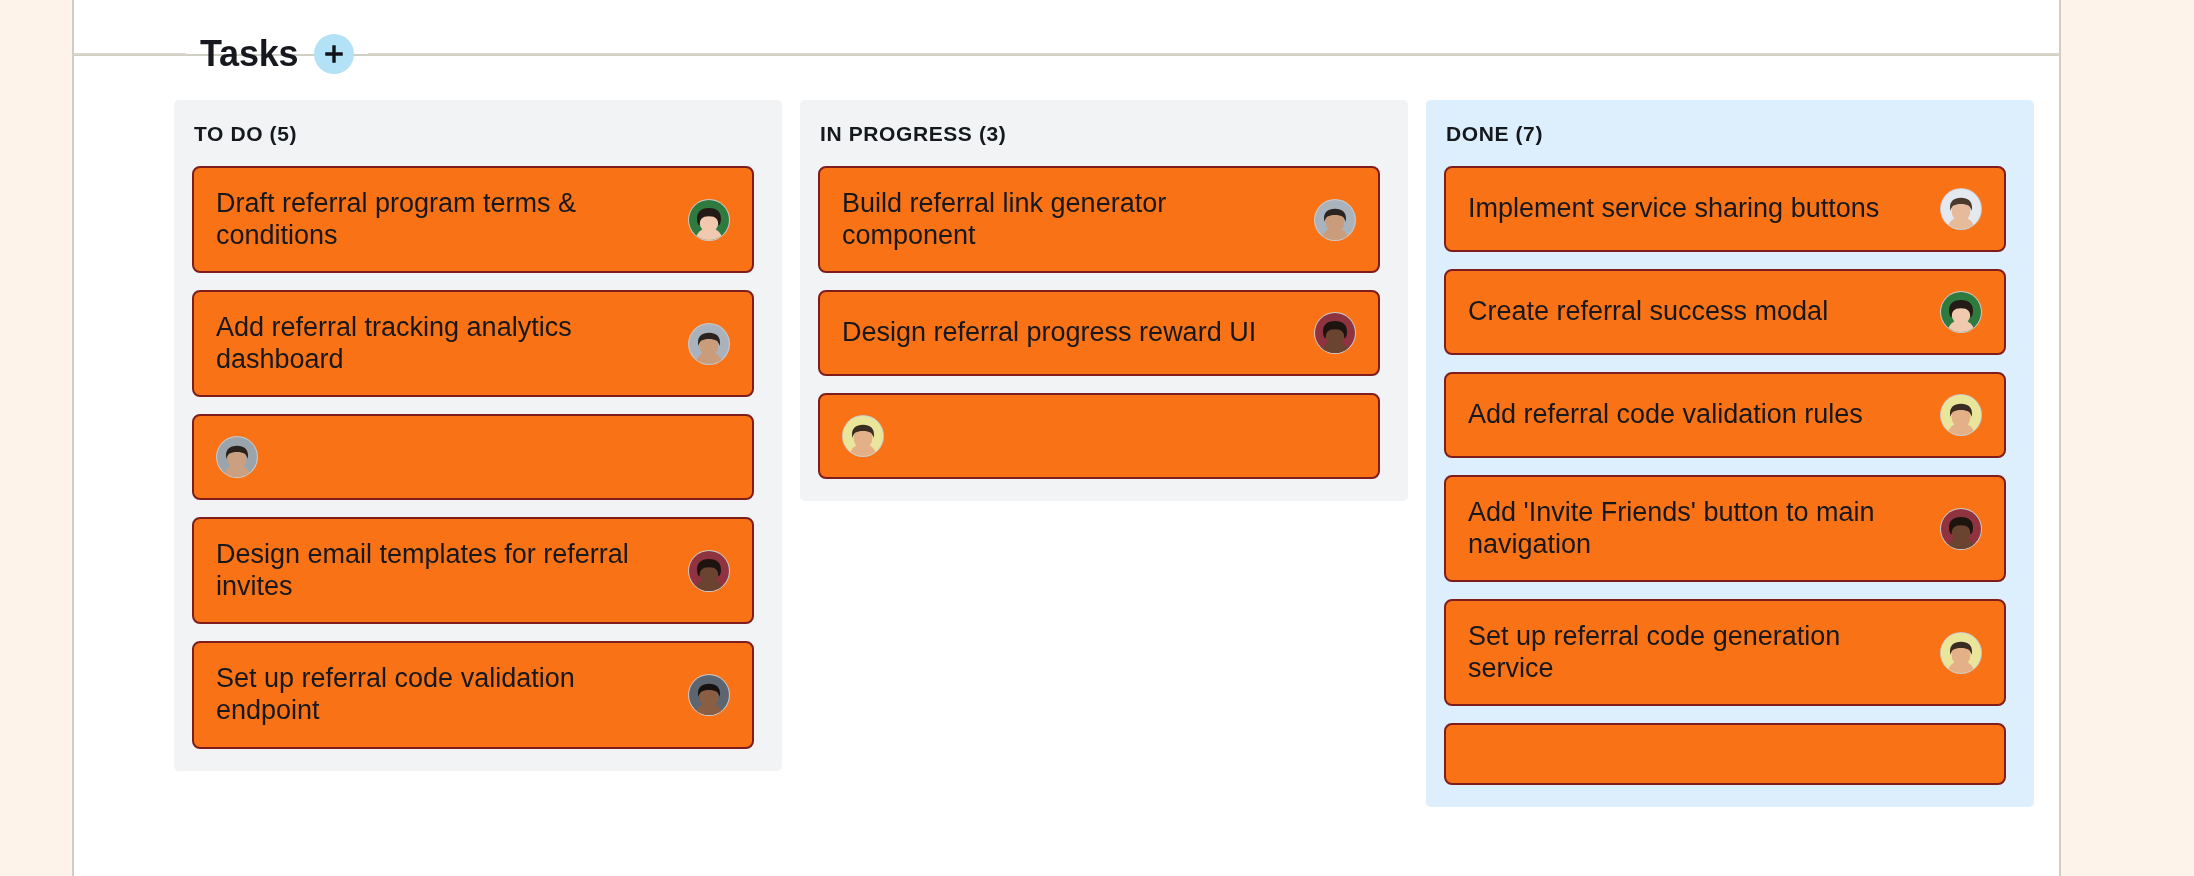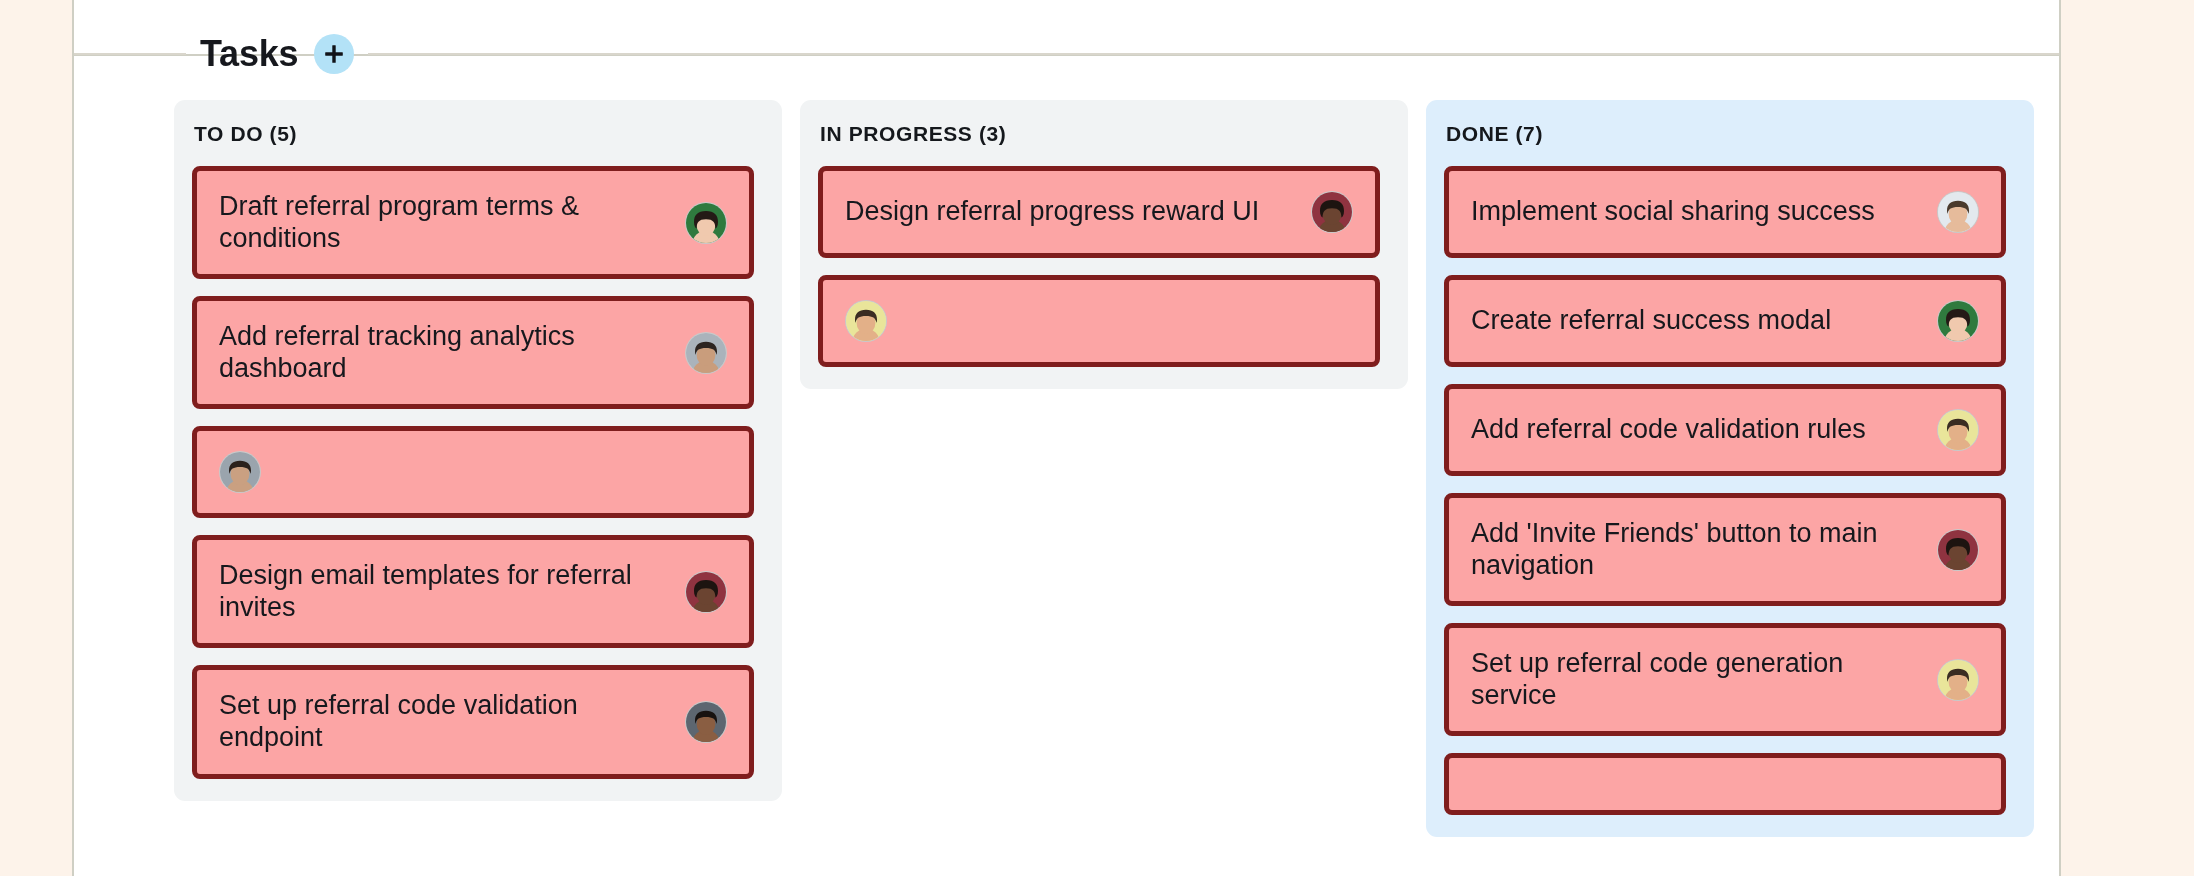--- a/index.html
+++ b/index.html
@@ -93,40 +93,40 @@
     position: absolute;
     left: 100px;
     top: 100px;
     width: 1880px;
     display: flex;
     gap: 18px;
     align-items: flex-start;
   }
   .column {
     width: 608px;
-    border-radius: 11px;
+    border-radius: 5px;
     padding: 22px 28px 22px 18px;
     box-sizing: border-box;
     flex: 0 0 auto;
   }
   .column.theme-grey { background: #f1f3f4; }
   .column.theme-blue { background: #ddeefc; }
 
   .column-header {
     font-size: 21px;
     font-weight: bold;
     color: #15181c;
     letter-spacing: 0.6px;
     margin: 0 0 20px 0;
     padding-left: 2px;
   }
 
   .card {
-    background: #fca5a5;
-    border: 5px solid #7f1d1d;
+    background: #f97316;
+    border: 2px solid #7f1d1d;
     border-radius: 8px;
     padding: 20px 22px;
     margin-bottom: 17px;
     min-height: 62px;
     display: flex;
     align-items: center;
     justify-content: space-between;
     gap: 24px;
     box-sizing: border-box;
     cursor: pointer;
@@ -230,20 +230,31 @@
                 <ellipse cx="20" cy="39" rx="13" ry="11" fill="#8a5e42"></ellipse>
                 <ellipse cx="20" cy="22" rx="9.4" ry="11" fill="#8a5e42"></ellipse>
                 <path d="M9 18.5c0-6.3 3.8-9.8 11-9.8s11 3.5 11 9.8c0 1.6-.3 2.7-.7 3.2-.6-4.6-3.6-6.6-10.3-6.6S10.3 17.1 9.7 21.7c-.4-.5-.7-1.6-.7-3.2z" fill="#171210"></path>
               </svg>
             </div>
           </div>
         </div>
         <div class="column theme-grey">
           <div class="column-header">IN PROGRESS (3)</div>
           <div class="card">
+            <div class="card-title">Build referral link generator component</div>
+            <div class="avatar">
+              <svg viewBox="0 0 40 40">
+                <rect width="40" height="40" fill="#aab3bb"></rect>
+                <ellipse cx="20" cy="39" rx="13" ry="11" fill="#c99d7c"></ellipse>
+                <ellipse cx="20" cy="22" rx="9.4" ry="11" fill="#c99d7c"></ellipse>
+                <path d="M9 18.5c0-6.3 3.8-9.8 11-9.8s11 3.5 11 9.8c0 1.6-.3 2.7-.7 3.2-.6-4.6-3.6-6.6-10.3-6.6S10.3 17.1 9.7 21.7c-.4-.5-.7-1.6-.7-3.2z" fill="#2c2420"></path>
+              </svg>
+            </div>
+          </div>
+          <div class="card">
             <div class="card-title">Design referral progress reward UI</div>
             <div class="avatar">
               <svg viewBox="0 0 40 40">
                 <rect width="40" height="40" fill="#8f3340"></rect>
                 <ellipse cx="20" cy="39" rx="13" ry="11" fill="#6b4431"></ellipse>
                 <ellipse cx="20" cy="22" rx="9.4" ry="11" fill="#6b4431"></ellipse>
                 <path d="M8 19c0-7 3.6-11 12-11s12 4 12 11c0 4-1.4 6-2.6 6.6 0-6-2-9.4-9.4-9.4S10.6 19.6 10.6 25.6C9.4 25 8 23 8 19z" fill="#1d1410"></path>
               </svg>
             </div>
           </div>
@@ -254,21 +265,21 @@
                 <ellipse cx="20" cy="39" rx="13" ry="11" fill="#e3b088"></ellipse>
                 <ellipse cx="20" cy="22" rx="9.4" ry="11" fill="#e3b088"></ellipse>
                 <path d="M9 18.5c0-6.3 3.8-9.8 11-9.8s11 3.5 11 9.8c0 1.6-.3 2.7-.7 3.2-.6-4.6-3.6-6.6-10.3-6.6S10.3 17.1 9.7 21.7c-.4-.5-.7-1.6-.7-3.2z" fill="#3a2c22"></path>
               </svg>
             </div>
           </div>
         </div>
         <div class="column theme-blue">
           <div class="column-header">DONE (7)</div>
           <div class="card">
-            <div class="card-title">Implement social sharing success</div>
+            <div class="card-title">Implement service sharing buttons</div>
             <div class="avatar">
               <svg viewBox="0 0 40 40">
                 <rect width="40" height="40" fill="#e3e9ee"></rect>
                 <ellipse cx="20" cy="39" rx="13" ry="11" fill="#e6bb9b"></ellipse>
                 <ellipse cx="20" cy="22" rx="9.4" ry="11" fill="#e6bb9b"></ellipse>
                 <path d="M9 18.5c0-6.3 3.8-9.8 11-9.8s11 3.5 11 9.8c0 1.6-.3 2.7-.7 3.2-.6-4.6-3.6-6.6-10.3-6.6S10.3 17.1 9.7 21.7c-.4-.5-.7-1.6-.7-3.2z" fill="#4a3a2c"></path>
               </svg>
             </div>
           </div>
           <div class="card">

